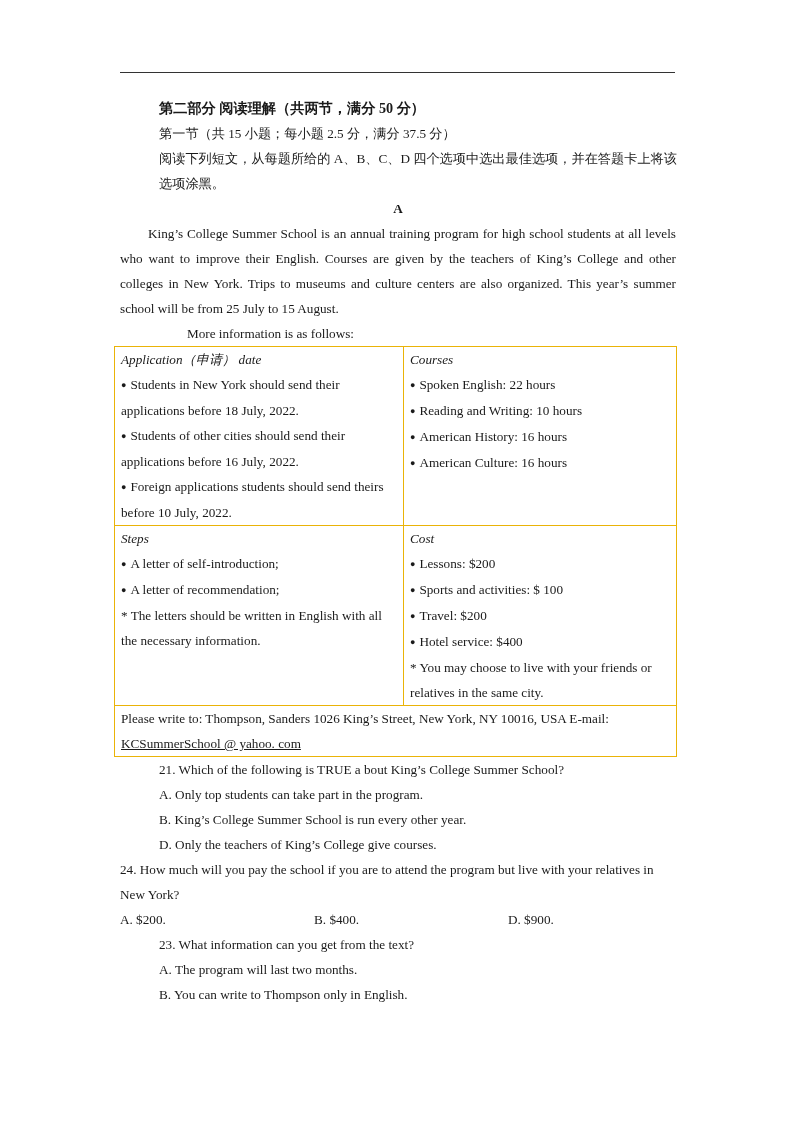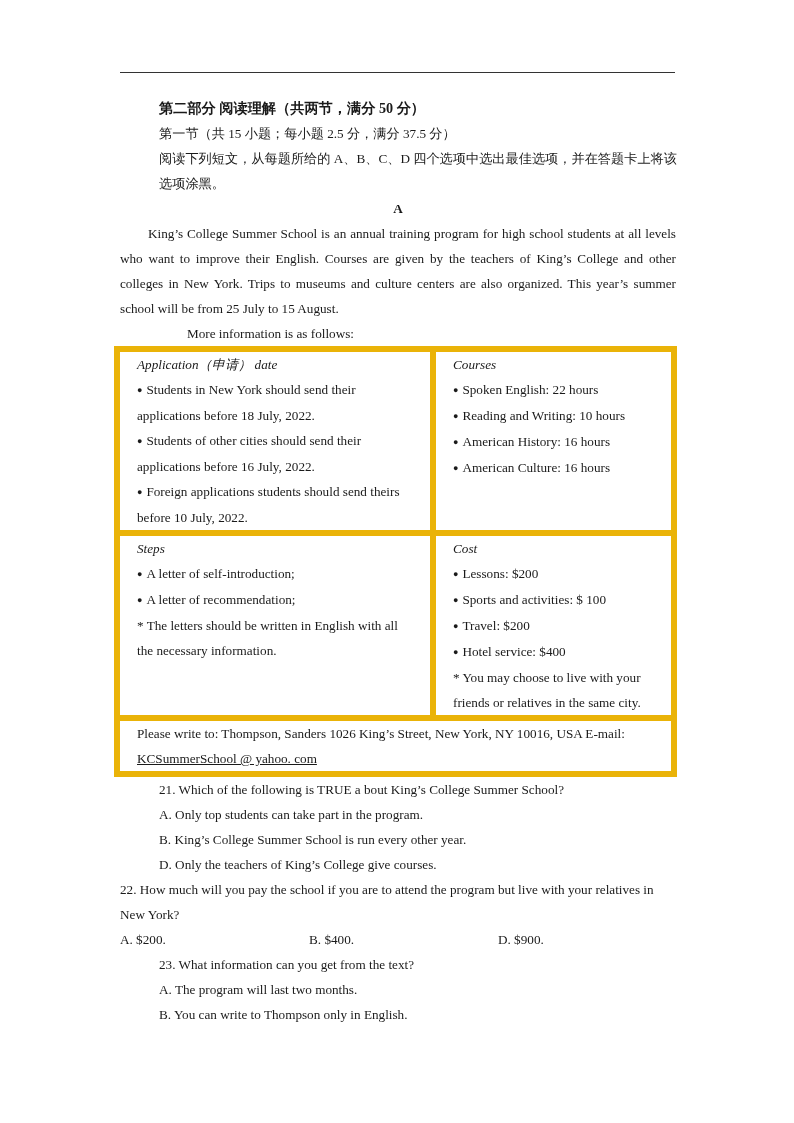--- a/index.html
+++ b/index.html
@@ -57,31 +57,31 @@
   }
   table.info {
     border-collapse: collapse;
     width: 563px;
     margin-left: -6px;
     margin-top: 0;
     font-size: 13.2px;
     line-height: 25px;
   }
   table.info td {
-    border: 6px solid #eab308;
+    border: 1px solid #eab308;
     vertical-align: top;
-    padding: 0 17px;
+    padding: 0 6px;
   }
   table.info td.col-left { width: 276px; }
   .cell-title { font-style: italic; }
   .bullet::before { content: "\25CF"; font-size: 9px; margin-right: 4px; vertical-align: 1px; }
   .email { text-decoration: underline; text-align: center; }
   .options-row {
     display: flex;
-    gap: 21px;
+    justify-content: space-between;
   }
   .options-row span:nth-child(1) { width: 168px; }
   .options-row span:nth-child(2) { width: 168px; }
   .options-row span:nth-child(3) { width: 168px; }
   .options-row span:nth-child(4) { text-align: right; }
 </style>
 </head>
 <body>
 
 <div class="page">
@@ -140,21 +140,21 @@
       </table>
 
     <div>
       <div class="line">21. Which of the following is TRUE a bout King’s College Summer School?</div>
       <div class="line">A. Only top students can take part in the program.</div>
       <div class="line">B. King’s College Summer School is run every other year.</div>
       <div class="line">D. Only the teachers of King’s College give courses.</div>
     </div>
 
     <div>
-      <div class="wrap">22. How much will you pay the school if you are to attend the program but live with your relatives in New York?</div>
+      <div class="wrap">24. How much will you pay the school if you are to attend the program but live with your relatives in New York?</div>
       <div class="options-row">
         <span>A. $200.</span>
         <span>B. $400.</span>
         <span>D. $900.</span>
       </div>
     </div>
 
     <div>
       <div class="line">23. What information can you get from the text?</div>
       <div class="line">A. The program will last two months.</div>

